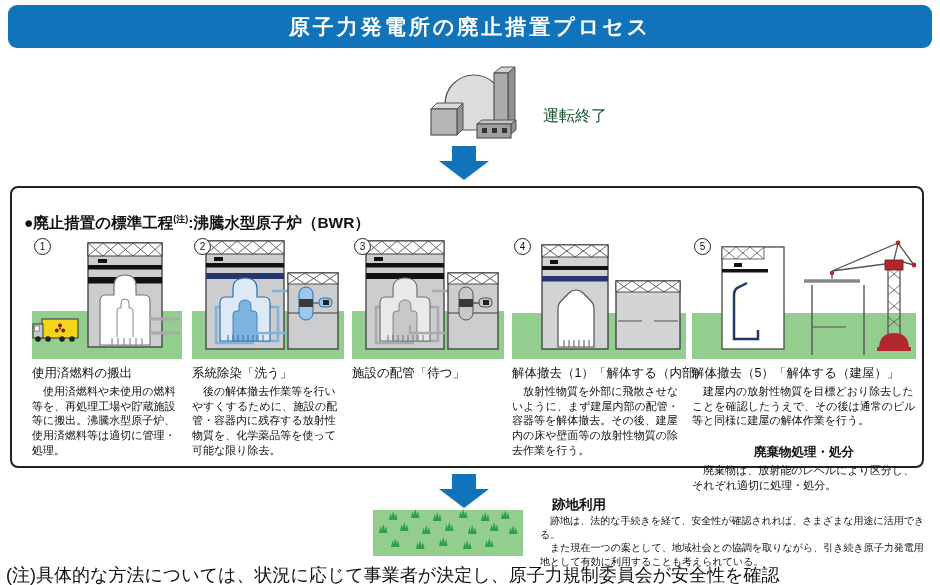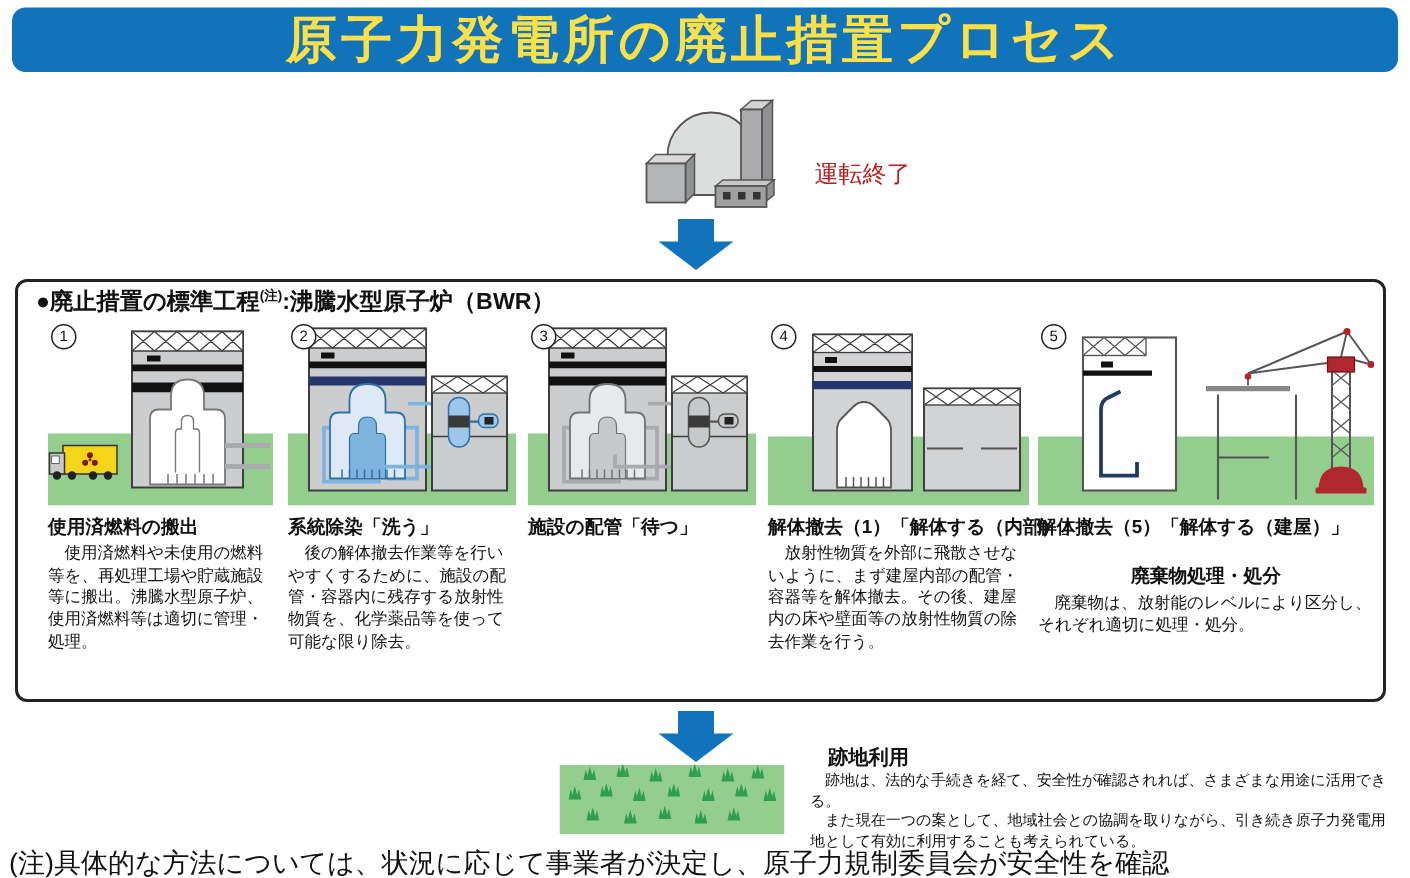--- a/index.html
+++ b/index.html
@@ -1,44 +1,44 @@
 <!DOCTYPE html>
 <html><head>
 <meta charset="utf-8">
 <style>
   html,body{margin:0;padding:0;background:#fff;}
   body{font-family:"Liberation Sans","DejaVu Sans",sans-serif;color:#111;}
   .canvas{position:relative;width:940px;height:585px;background:#fff;overflow:hidden;}
 
   .title-bar{position:absolute;left:8px;top:5px;width:924px;height:43px;background:#1173b9;
-    border-radius:9px;color:#fde047;font-size:34px;font-weight:bold;text-align:center;
+    border-radius:9px;color:#ffffff;font-size:21px;font-weight:bold;text-align:center;
     line-height:44px;letter-spacing:3px;}
 
   .intro{position:absolute;left:421px;top:60px;display:flex;align-items:center;}
-  .intro-label{margin-left:10px;font-size:16px;color:#b91c1c;margin-top:22px;}
+  .intro-label{margin-left:10px;font-size:16px;color:#14532d;margin-top:22px;}
 
   .arrow{position:absolute;}
   .arrow1{left:437px;top:146px;}
   .arrow2{left:437px;top:474px;}
 
   .process-box{position:absolute;left:10px;top:186px;width:914px;height:282px;
     border:2px solid #222;border-radius:8px;background:#fff;box-sizing:border-box;}
-  .box-heading{padding:3px 0 0 12px;font-size:15.5px;font-weight:bold;}
+  .box-heading{padding:25px 0 0 12px;font-size:15.5px;font-weight:bold;}
   .box-heading sup{font-size:9px;font-weight:bold;}
   .panels{display:flex;padding:3px 0 0 20px;}
   .panel{position:relative;flex:0 0 auto;}
   .p1{width:150px;margin-right:10px;}
   .p2{width:152px;margin-right:8px;}
   .p3{width:152px;margin-right:8px;}
   .p4{width:174px;margin-right:6px;}
   .p5{width:224px;}
   .step-num{position:absolute;left:2px;top:1px;width:15px;height:15px;border:1.3px solid #222;
     border-radius:50%;font-size:10px;line-height:15px;text-align:center;background:#fff;z-index:2;}
   .illus{display:block;}
-  .step-title{margin-top:6px;font-weight:bold;font-size:12.5px;white-space:nowrap;}
+  .step-title{margin-top:6px;font-weight:normal;font-size:12.5px;white-space:nowrap;}
   .step-body{font-size:11px;line-height:1.33;text-indent:1em;margin-top:2px;}
   .step-title2{margin-top:16px;font-weight:bold;font-size:12.5px;white-space:nowrap;text-align:center;}
 
   .grass{position:absolute;left:373px;top:508px;}
   .site-reuse{position:absolute;left:540px;top:496px;width:392px;}
   .sr-title{font-size:13.5px;font-weight:bold;margin-left:12px;}
   .sr-body{font-size:10px;line-height:1.36;text-indent:1em;}
   .footnote{position:absolute;left:6px;top:563px;font-size:18px;}
 </style>
 </head>
@@ -227,20 +227,21 @@
             <path d="M140 34v8" stroke="#555" stroke-width="1.2"></path>
             <rect x="193" y="23" width="18" height="10" fill="#b0282e" stroke="#6c1216" stroke-width=".8"></rect>
             <circle cx="206" cy="6" r="2.4" fill="#b0282e"></circle>
               <circle cx="222" cy="28" r="2.4" fill="#b0282e"></circle>
               <circle cx="140" cy="36" r="2.2" fill="#b0282e"></circle>
             <path d="M187 112q0-16 15-16t15 16z" fill="#b0282e"></path>
             <rect x="185" y="110" width="34" height="4" rx="1" fill="#b0282e"></rect>
           </g>
         </svg>
         <div class="step-title">解体撤去（5）「解体する（建屋）」</div>
+        <div class="step-body">建屋内の放射性物質を目標どおり除去したことを確認したうえで、その後は通常のビル等と同様に建屋の解体作業を行う。</div>
         <div class="step-title2">廃棄物処理・処分</div>
         <div class="step-body">廃棄物は、放射能のレベルにより区分し、それぞれ適切に処理・処分。</div>
       </div>
 
     </div>
   </div>
 
   <svg class="arrow arrow2" width="54" height="34" viewBox="0 0 54 34">
     <path d="M15 0h24v15h13L27 34 2 15h13z" fill="#1173b9"></path>
   </svg>

